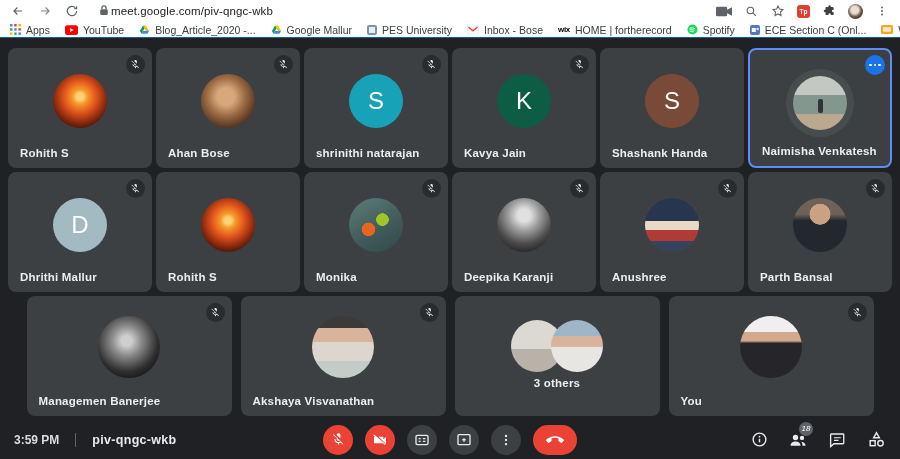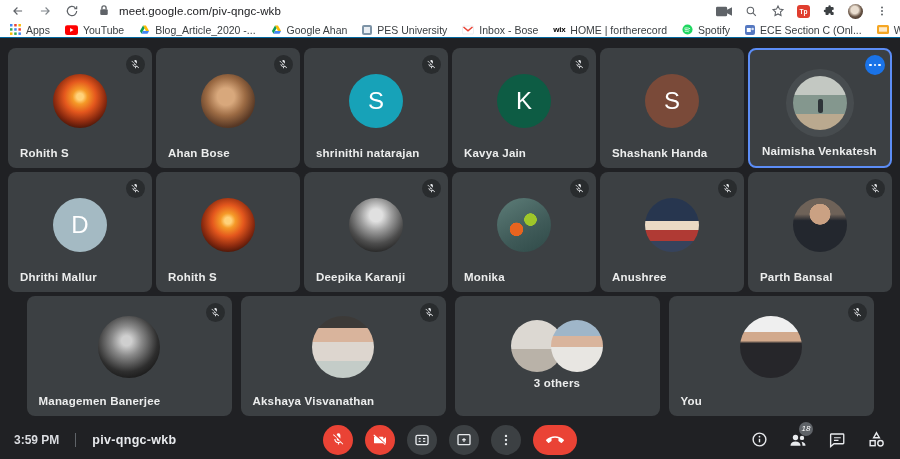--- a/index.html
+++ b/index.html
@@ -3,21 +3,21 @@
 <meta charset="utf-8">
 <style>
   * { margin:0; padding:0; box-sizing:border-box; }
   html,body { width:900px; height:459px; overflow:hidden; background:#fff;
               font-family:"Liberation Sans", sans-serif; }
 
   
   .chrome { background:#fff; }
   .navrow { height:22px; display:flex; align-items:center; padding:0 10px; gap:11px; }
   .navic { display:flex; align-items:center; justify-content:center; width:16px; height:16px; cursor:pointer; }
-  .omnibox { flex:1; display:flex; align-items:center; gap:10px; height:18px;
+  .omnibox { flex:1; display:flex; align-items:center; gap:2px; height:18px;
              padding:0 8px; border-radius:9px; background:#fff; }
   .url { font-size:11.5px; color:#202124; letter-spacing:.1px; }
   .extbadge { width:13px; height:13px; border-radius:3px; background:#e03e2f; color:#fff;
               font-size:6.5px; font-weight:bold; display:flex; align-items:center; justify-content:center; }
   .profile { width:15px; height:15px; border-radius:50%;
              background:radial-gradient(circle at 45% 40%, #e9ddcf 0 30%, #6b5748 55%, #20160f); }
   .bmrow { height:16px; display:flex; align-items:center; padding:0 10px; gap:0;
            border-bottom:1px solid #0369a1; }
   .bmlist { display:flex; align-items:center; gap:15px; flex:1; }
   .bm { display:flex; align-items:center; gap:5px; font-size:10.5px; color:#3c4043;
@@ -194,21 +194,21 @@
             <span>Blog_Article_2020 -...</span>
           </span>
           <span class="bm">
             <span class="bmicon">
               <svg width="11" height="11" viewBox="0 0 24 24">
                 <polygon points="8.8,3 15.2,3 22,15 15,15" fill="#fbbc04"></polygon>
                 <polygon points="8.8,3 2,15 5.4,21 12.1,9" fill="#0f9d58"></polygon>
                 <polygon points="5.4,21 18.6,21 22,15 8.9,15" fill="#4285f4"></polygon>
               </svg>
             </span>
-            <span>Google Ahan</span>
+            <span>Google Mallur</span>
           </span>
           <span class="bm">
             <span class="bmicon">
               <svg width="10" height="10" viewBox="0 0 10 10">
                 <rect width="10" height="10" rx="2" fill="#7d93a6"></rect>
                 <rect x="2" y="2" width="6" height="6" fill="#e8edf2"></rect>
               </svg>
             </span>
             <span>PES University</span>
           </span>
@@ -321,31 +321,31 @@
               <svg width="11" height="11" viewBox="0 0 24 24" fill="#e8eaed">
                 <path d="M15 11V5a3 3 0 0 0-5.9-.7L15 10.2zM9.2 9.6V11a2.8 2.8 0 0 0 4.3 2.4l1.5 1.5A4.9 4.9 0 0 1 7 11H5.3a6.7 6.7 0 0 0 5.7 6.6V20h2v-2.4c.8-.1 1.6-.4 2.3-.8l3.3 3.3 1.1-1.1L4.3 3.6 3.2 4.7z"></path>
               </svg>
             </span>
           </div>
           <div class="tile">
             <div class="avatar av-fire"></div>
             <div class="pname">Rohith S</div>
           </div>
           <div class="tile">
+            <div class="avatar av-boats"></div>
+            <div class="pname">Monika</div>
+            <span class="mutechip">
+              <svg width="11" height="11" viewBox="0 0 24 24" fill="#e8eaed">
+                <path d="M15 11V5a3 3 0 0 0-5.9-.7L15 10.2zM9.2 9.6V11a2.8 2.8 0 0 0 4.3 2.4l1.5 1.5A4.9 4.9 0 0 1 7 11H5.3a6.7 6.7 0 0 0 5.7 6.6V20h2v-2.4c.8-.1 1.6-.4 2.3-.8l3.3 3.3 1.1-1.1L4.3 3.6 3.2 4.7z"></path>
+              </svg>
+            </span>
+          </div>
+          <div class="tile">
             <div class="avatar av-bw"></div>
             <div class="pname">Deepika Karanji</div>
-            <span class="mutechip">
-              <svg width="11" height="11" viewBox="0 0 24 24" fill="#e8eaed">
-                <path d="M15 11V5a3 3 0 0 0-5.9-.7L15 10.2zM9.2 9.6V11a2.8 2.8 0 0 0 4.3 2.4l1.5 1.5A4.9 4.9 0 0 1 7 11H5.3a6.7 6.7 0 0 0 5.7 6.6V20h2v-2.4c.8-.1 1.6-.4 2.3-.8l3.3 3.3 1.1-1.1L4.3 3.6 3.2 4.7z"></path>
-              </svg>
-            </span>
-          </div>
-          <div class="tile">
-            <div class="avatar av-boats"></div>
-            <div class="pname">Monika</div>
             <span class="mutechip">
               <svg width="11" height="11" viewBox="0 0 24 24" fill="#e8eaed">
                 <path d="M15 11V5a3 3 0 0 0-5.9-.7L15 10.2zM9.2 9.6V11a2.8 2.8 0 0 0 4.3 2.4l1.5 1.5A4.9 4.9 0 0 1 7 11H5.3a6.7 6.7 0 0 0 5.7 6.6V20h2v-2.4c.8-.1 1.6-.4 2.3-.8l3.3 3.3 1.1-1.1L4.3 3.6 3.2 4.7z"></path>
               </svg>
             </span>
           </div>
           <div class="tile">
             <div class="avatar av-anime"></div>
             <div class="pname">Anushree</div>
             <span class="mutechip">

